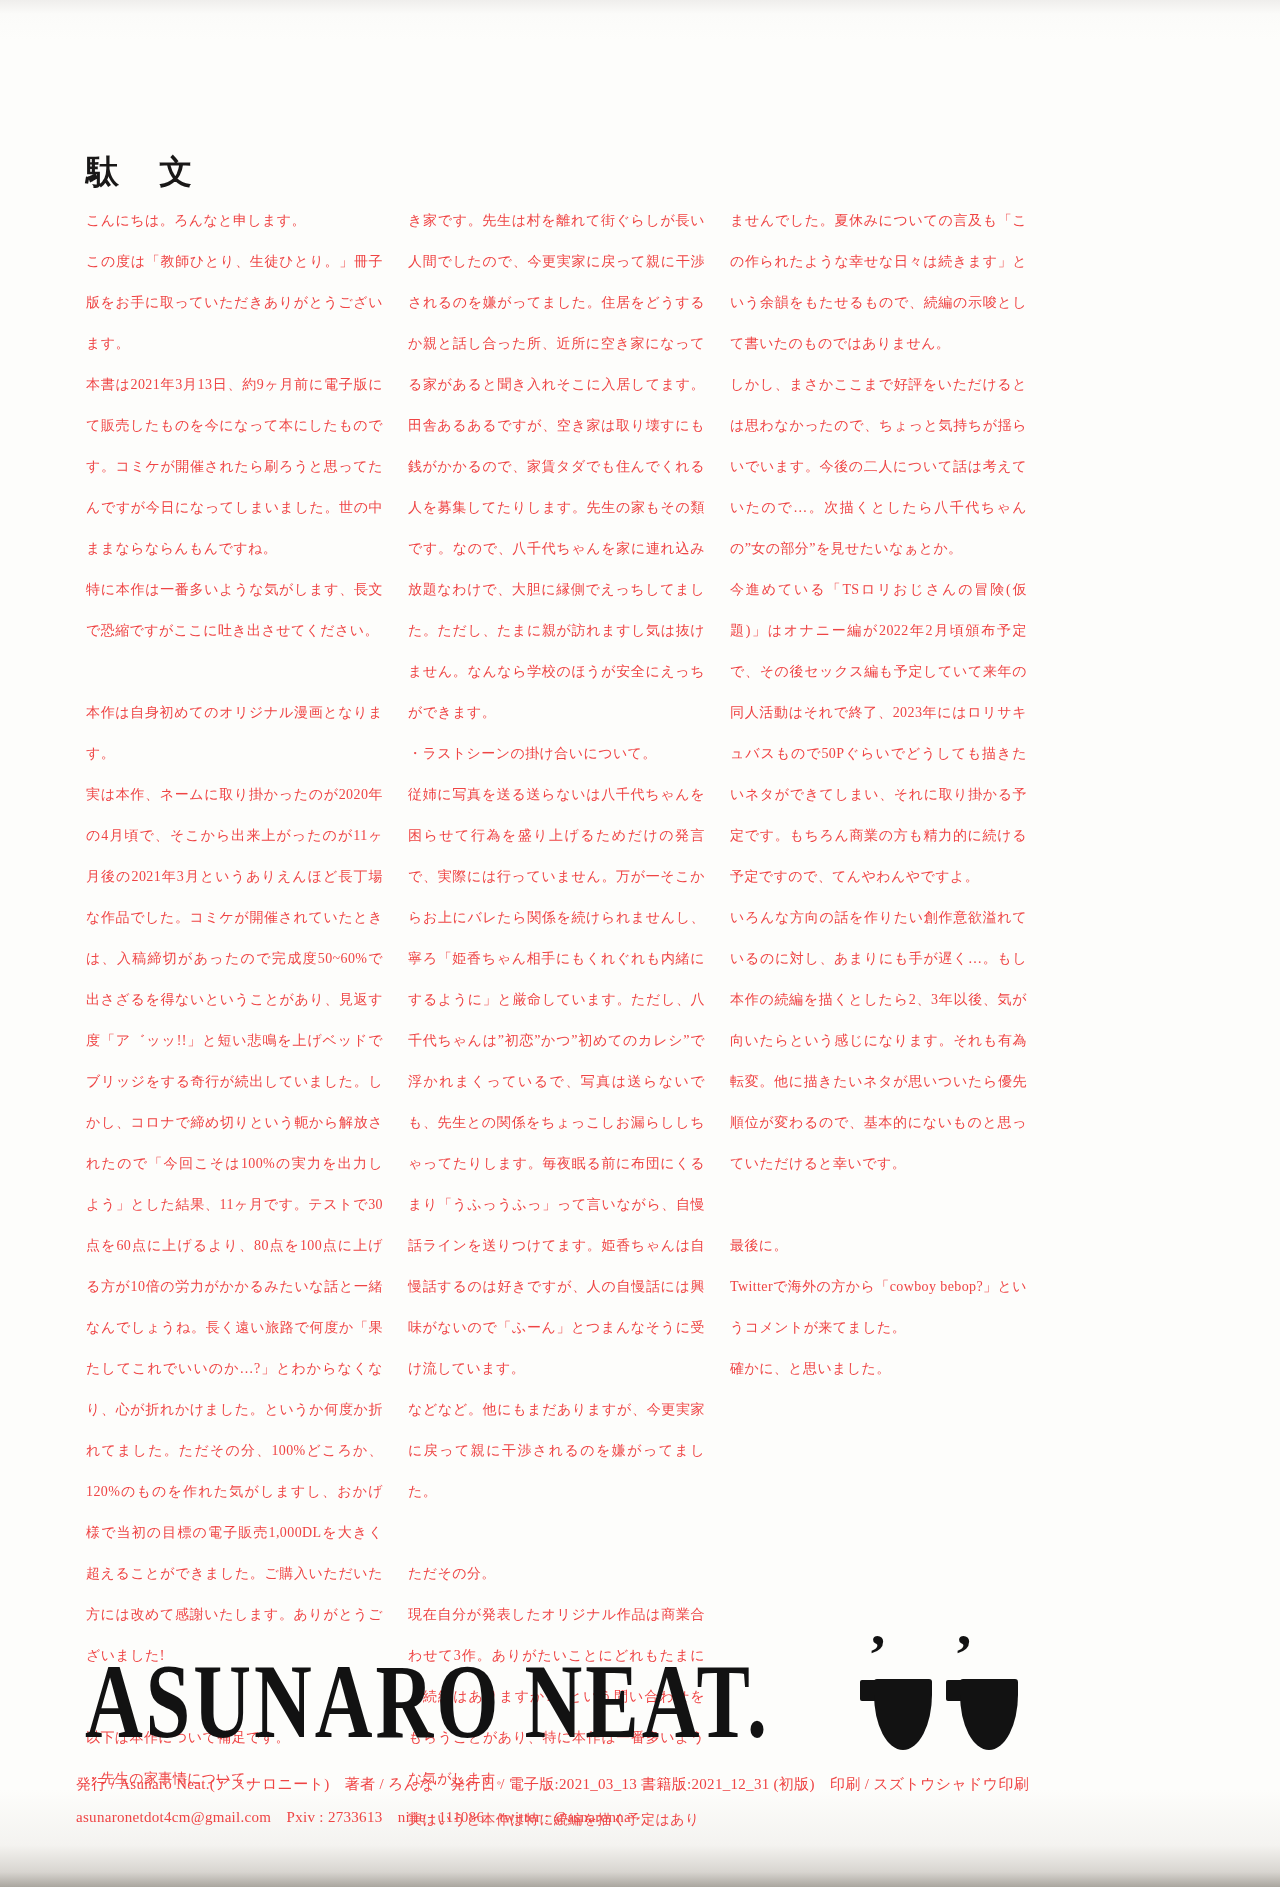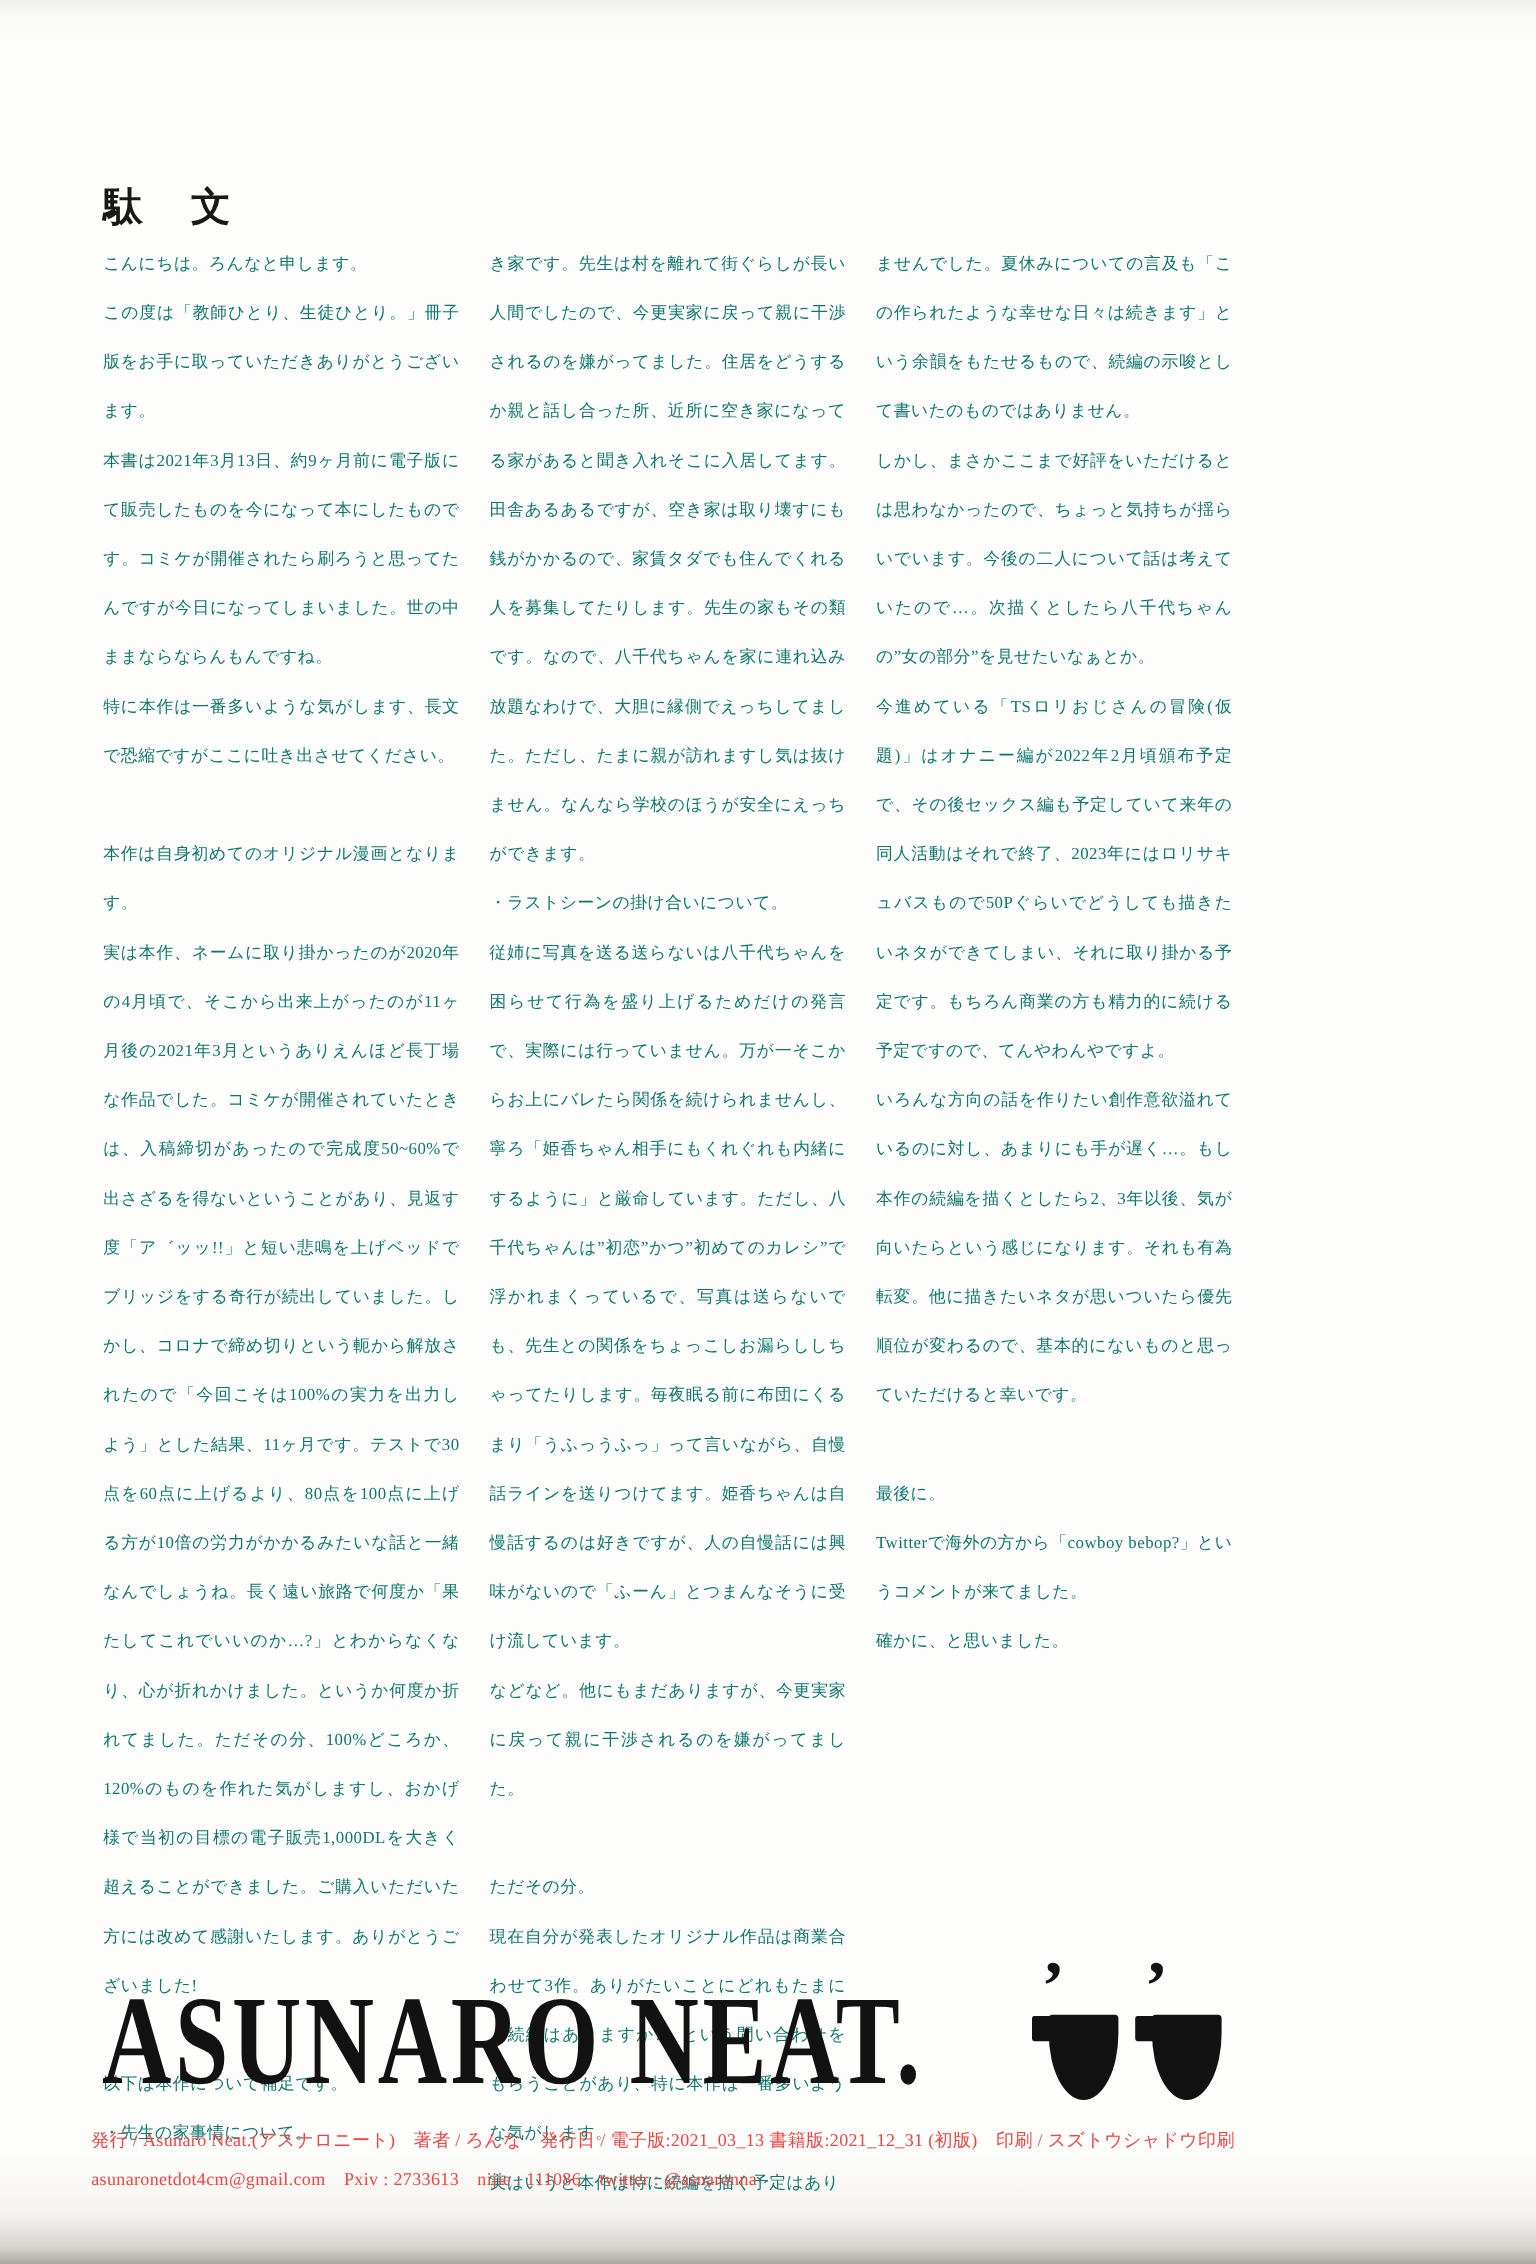--- a/index.html
+++ b/index.html
@@ -27,21 +27,21 @@
   .columns{
     position:absolute;left:86px;top:200px;
     width:942px;display:flex;gap:25px;
   }
   .col{
     width:297px;
     font-size:14px;
     line-height:41px;
     text-align:justify;
     letter-spacing:0.4px;
-    color:#0f766e;
+    color:#ef4444;
   }
   .col p{margin:0;}
   .col p.gap{margin-top:41px;}
   .logo-row{
     position:absolute;left:85px;top:1640px;width:1110px;height:120px;
   }
   .logo-text{
     position:absolute;left:0;bottom:6px;
     font-size:80px;font-weight:700;color:#121212;
     letter-spacing:3px;line-height:1;

